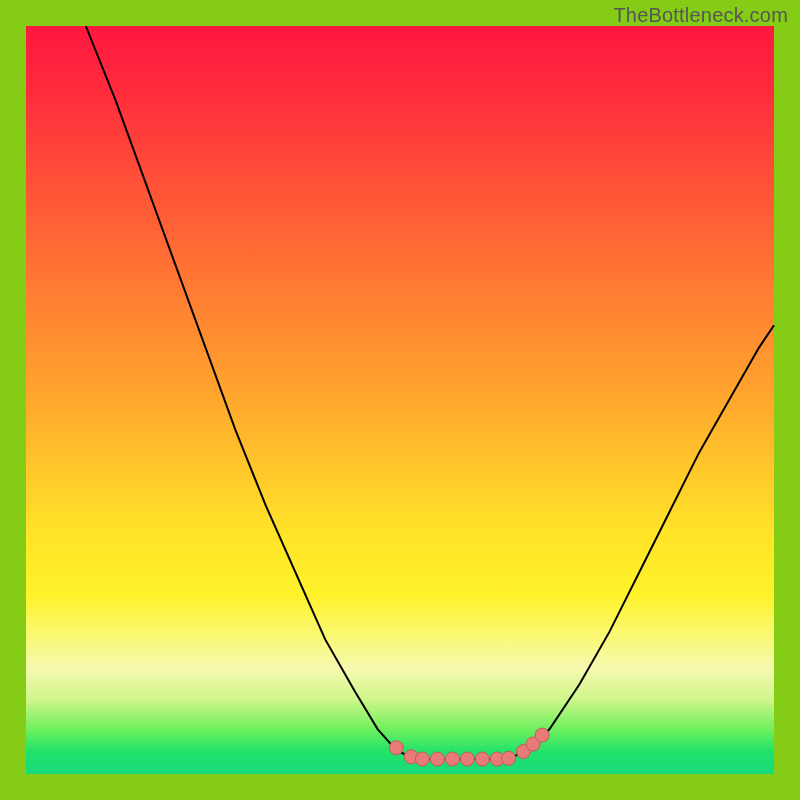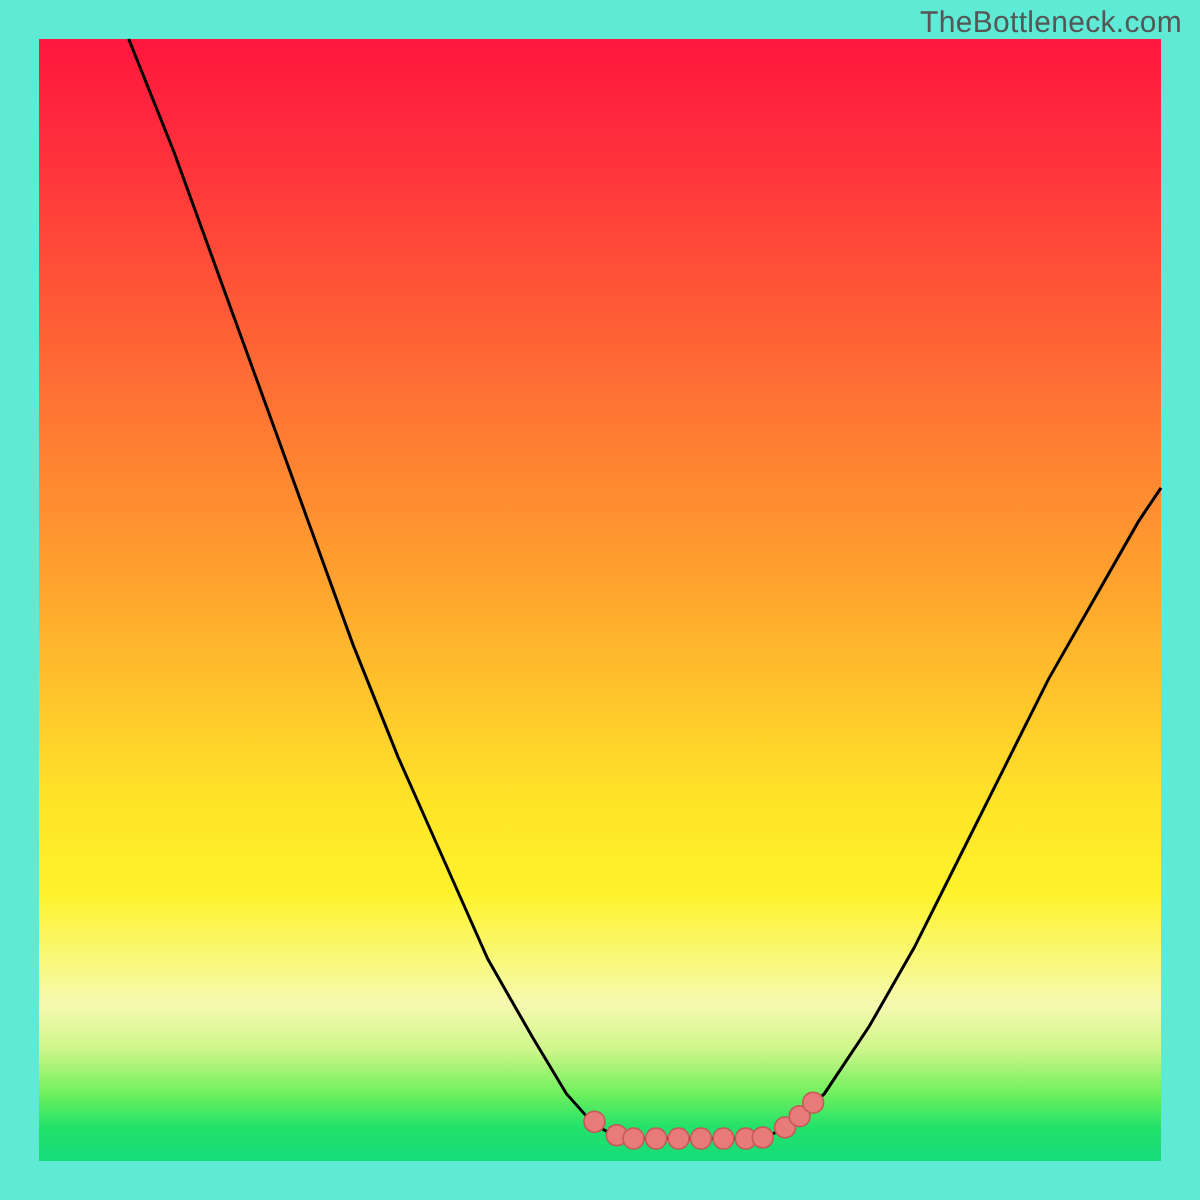--- a/index.html
+++ b/index.html
@@ -8,21 +8,21 @@
     width: 800px;
     height: 800px;
     background: #000;
     overflow: hidden;
     font-family: Arial, Helvetica, sans-serif;
   }
   .frame {
     position: relative;
     width: 800px;
     height: 800px;
-    background: #5eead4;
+    background: #84cc16;
   }
   .plot-area {
     position: absolute;
     left: 26px;
     top: 26px;
     width: 748px;
     height: 748px;
     
     background: linear-gradient(
       to bottom,

